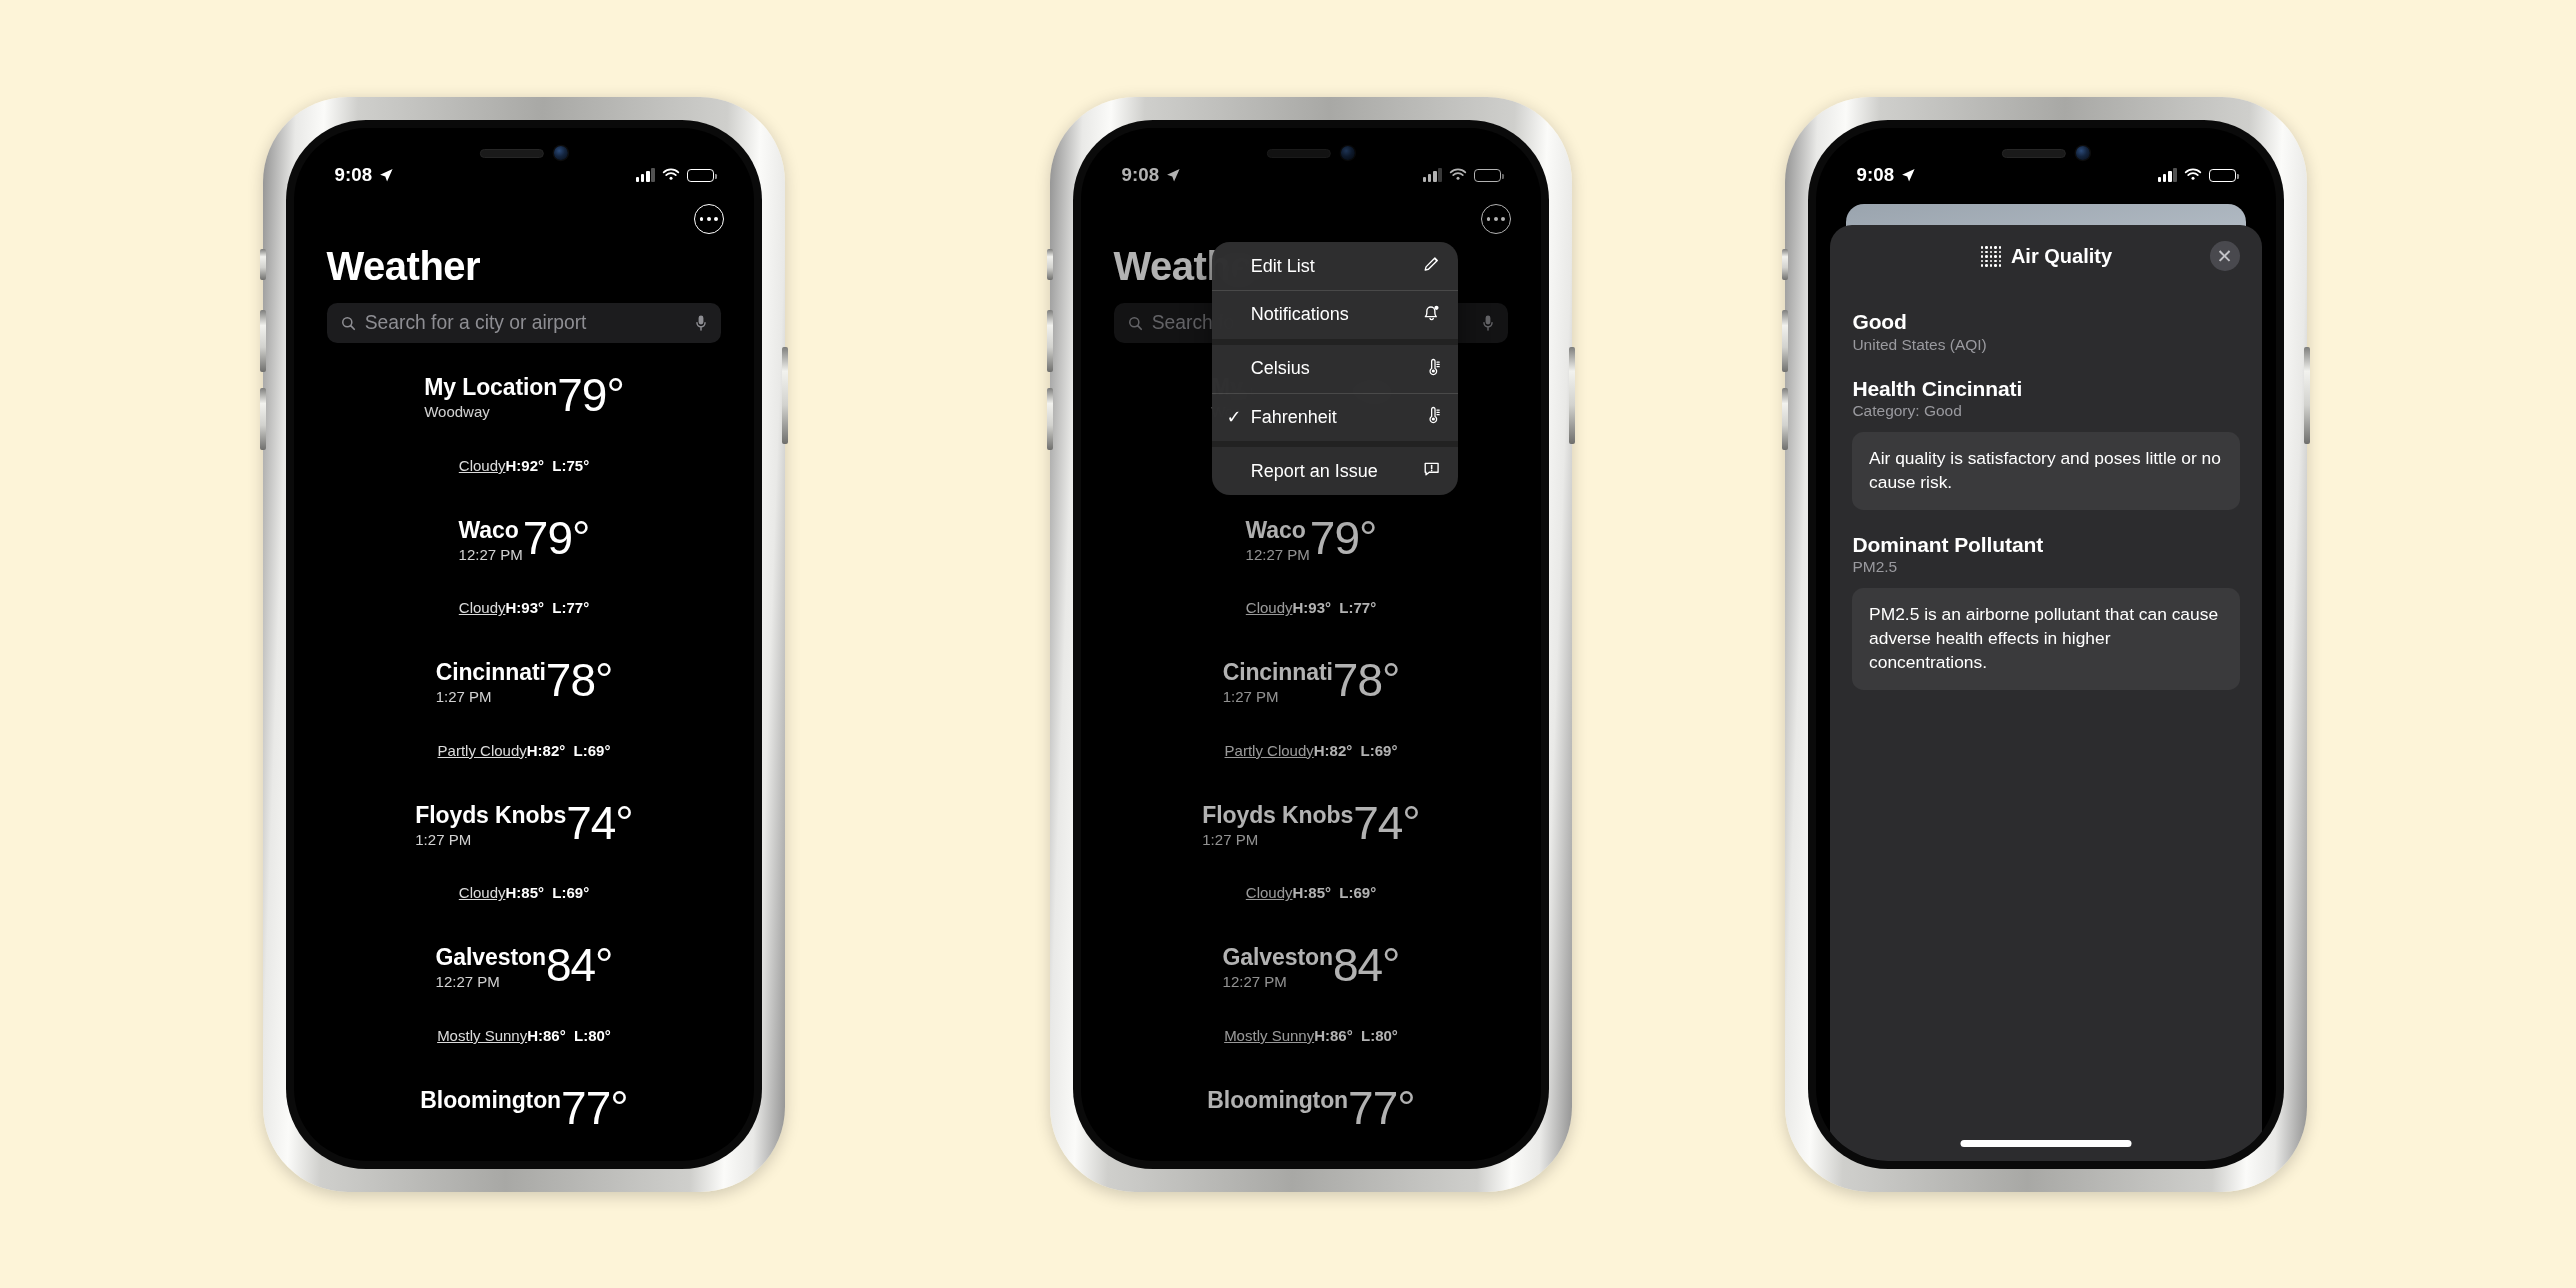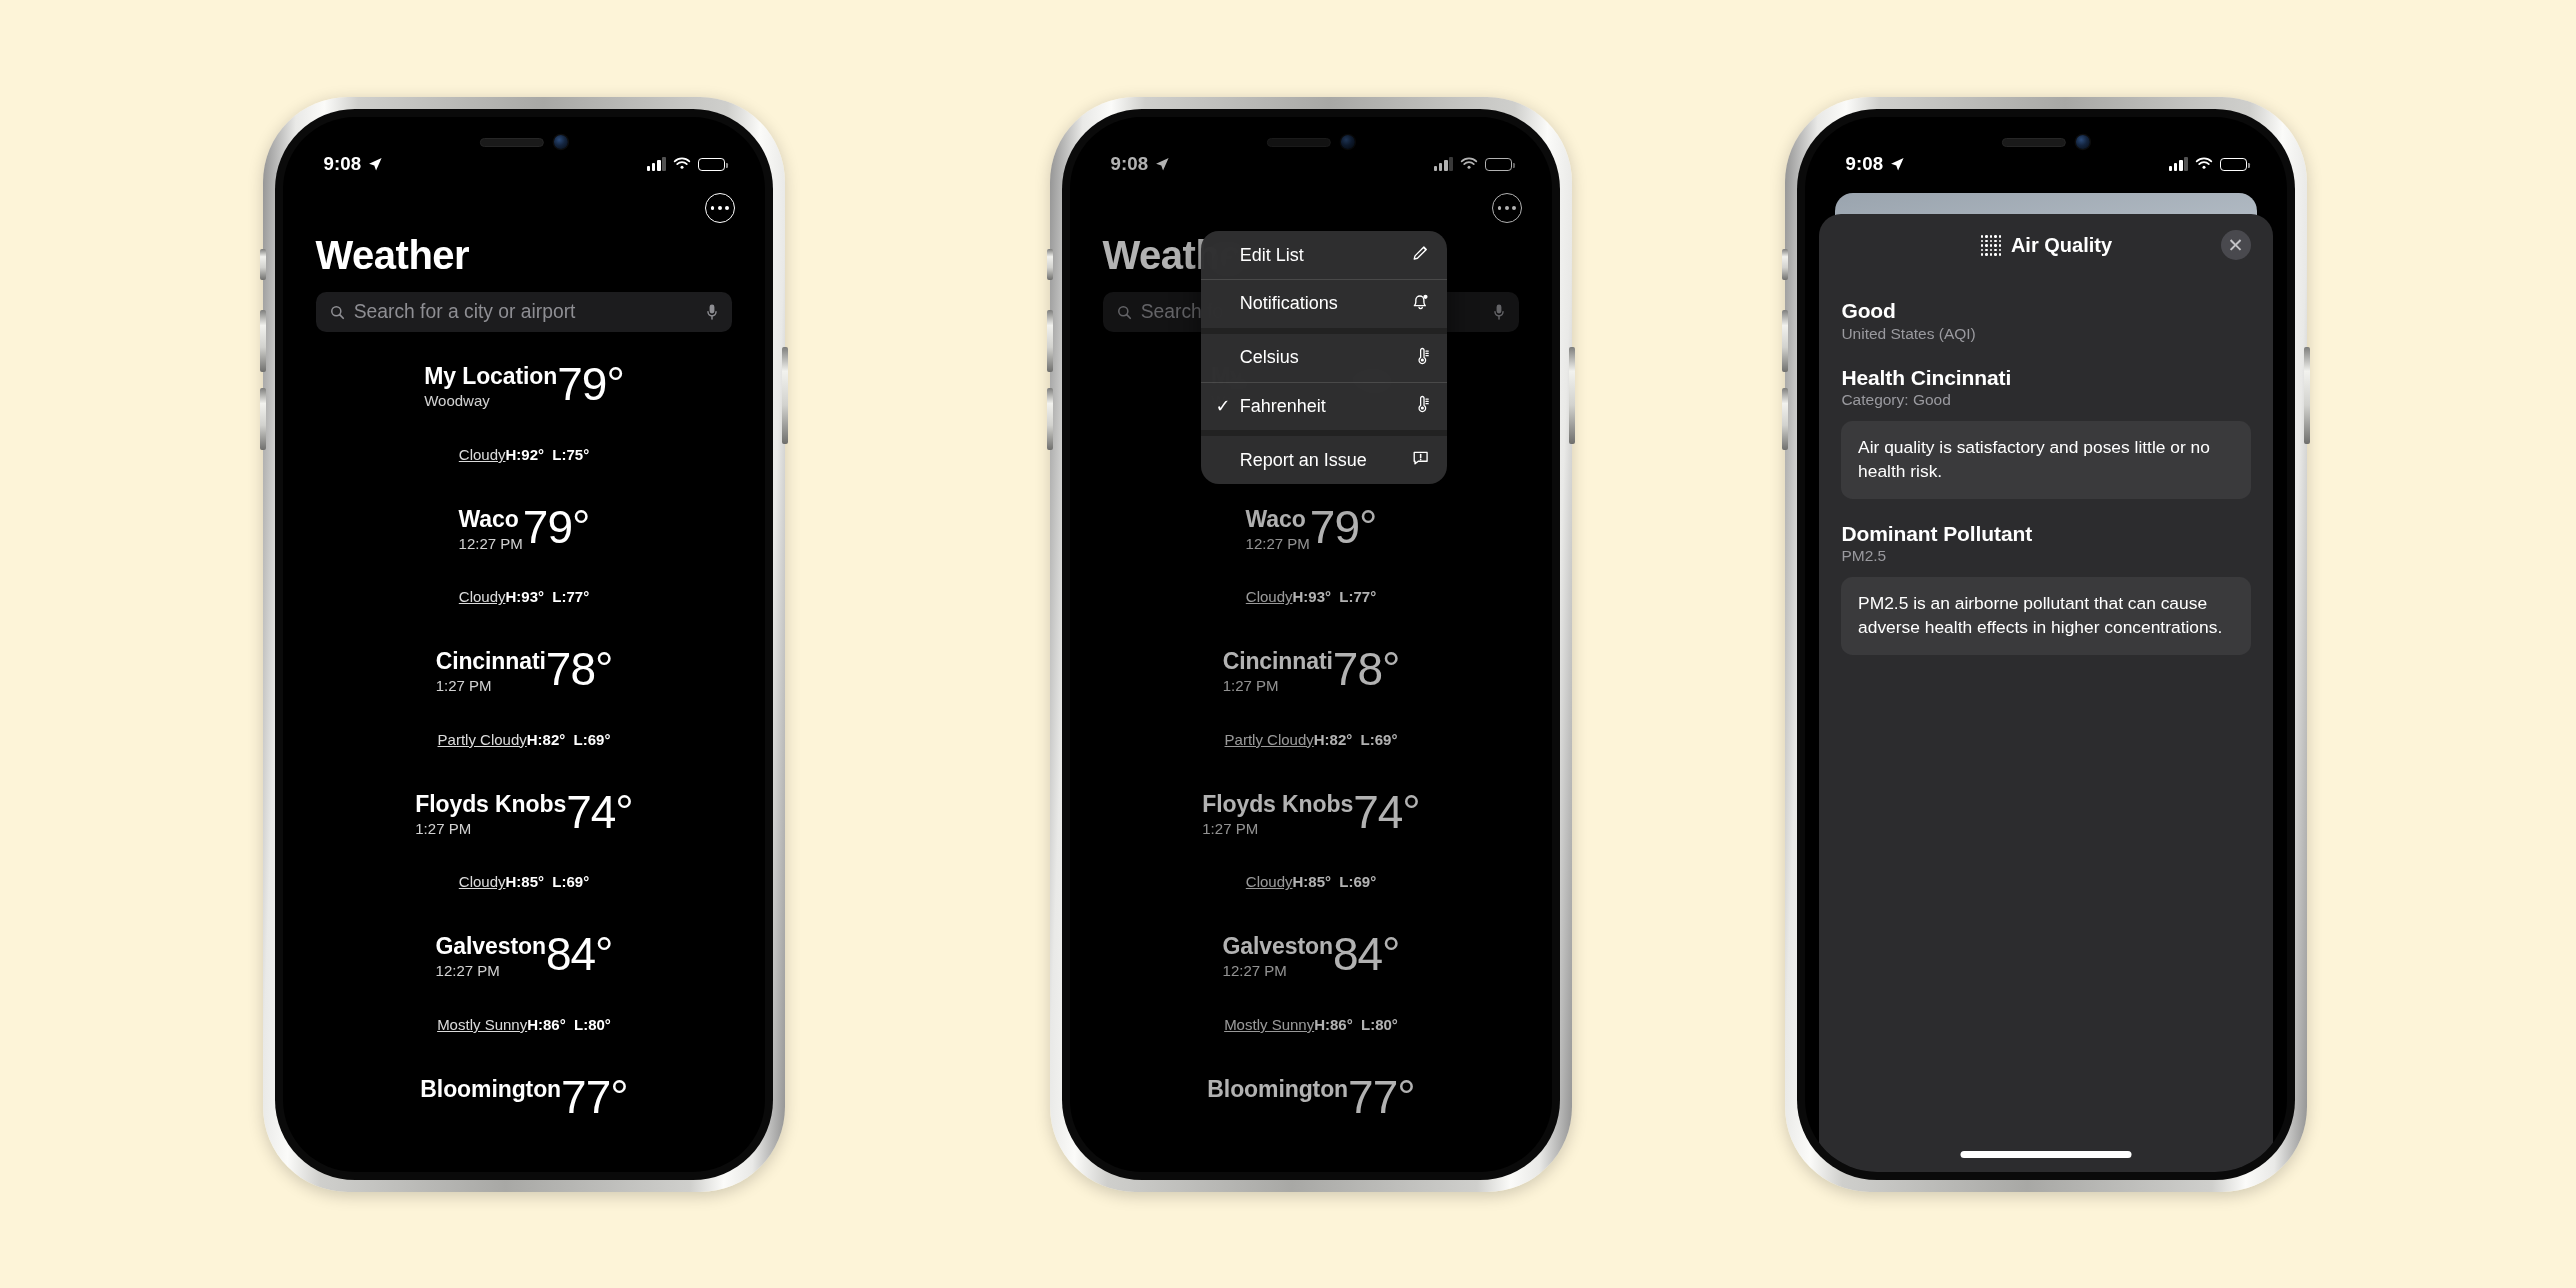--- a/index.html
+++ b/index.html
@@ -15,21 +15,21 @@
 
   
   .phone {
     position: absolute;
     top: 97px;
     width: 522px;
     height: 1095px;
     border-radius: 85px;
     background: linear-gradient(92deg, #8f8f8f 0%, #e9e9e7 6%, #fbfbf9 11%, #cfcfcc 17%,
                  #a8a8a5 50%, #cfcfcc 83%, #fbfbf9 89%, #e9e9e7 94%, #8f8f8f 100%);
-    padding: 12px;
+    padding: 23px;
     box-shadow: 0 3.9px 15.5px rgba(0,0,0,0.18);
   }
   .phone-inner {
     width: 100%;
     height: 100%;
     border-radius: 80px;
     background: #0a0a0a;
     padding: 8.4px;
   }
   .screen {
@@ -843,21 +843,21 @@
           <span class="aq-title">Air Quality</span>
           <div class="aq-close">✕</div>
         </div>
 
         <div class="aq-sec-title">Good</div>
         <div class="aq-sec-sub">United States (AQI)</div>
 
 
         <div class="aq-sec-title">Health Cincinnati</div>
         <div class="aq-sec-sub">Category: Good</div>
-        <div class="aq-box">Air quality is satisfactory and poses little or no health risk.</div>
+        <div class="aq-box">Air quality is satisfactory and poses little or no cause risk.</div>
 
         <div class="aq-sec-title">Dominant Pollutant</div>
         <div class="aq-sec-sub">PM2.5</div>
         <div class="aq-box">PM2.5 is an airborne pollutant that can cause adverse health effects in higher concentrations.</div>
       </div>
 
       <div class="home-ind"></div>
 
     </div>
   </div>

